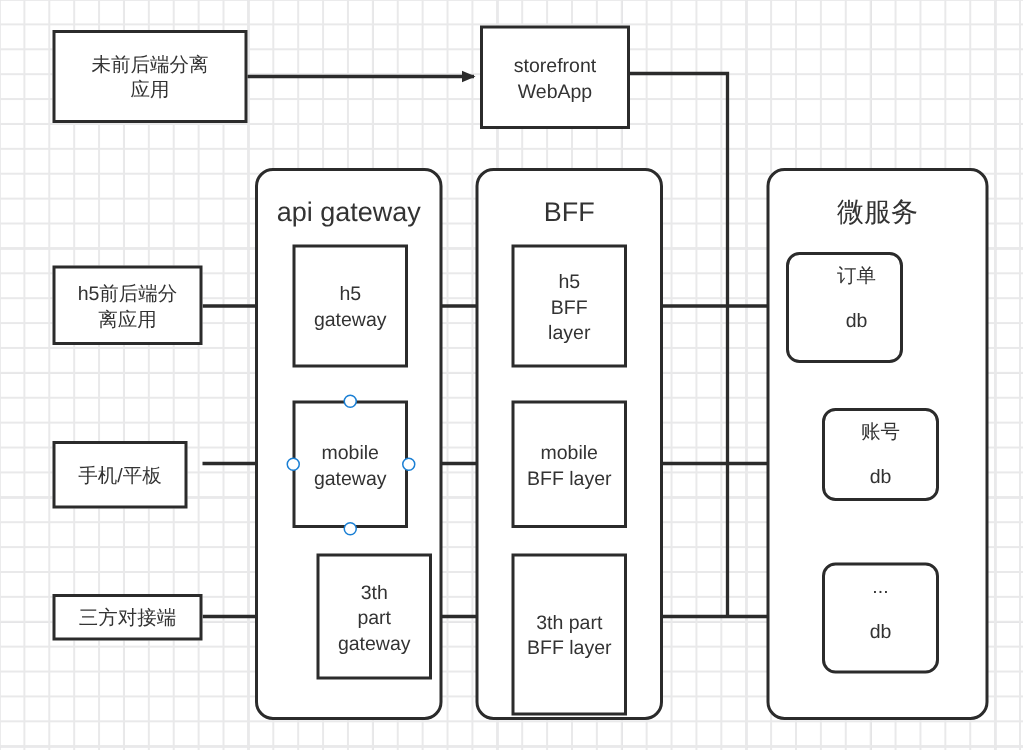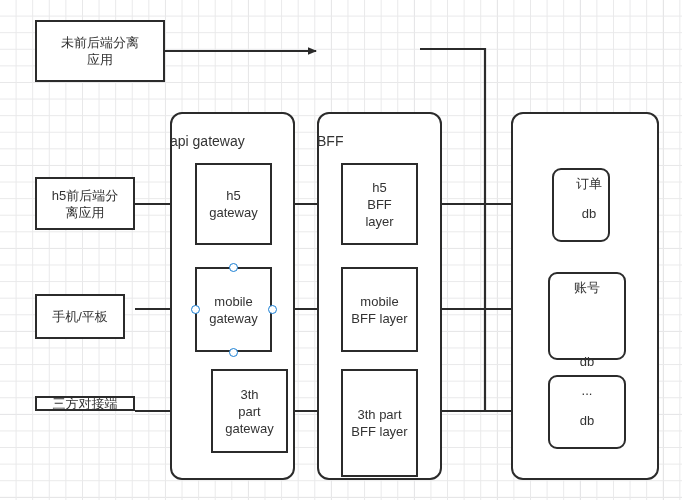--- a/index.html
+++ b/index.html
@@ -50,23 +50,23 @@
     box-sizing: border-box;
     background: #ffffff;
     border: 2px solid #2b2b2b;
     border-radius: 12px;
     z-index: 1;
   }
   .container-label {
     position: absolute;
     left: 0;
     right: 0;
-    text-align: left;
-    color: #333333;
-    font-size: 14px;
+    text-align: center;
+    color: #333333;
+    font-size: 18px;
     line-height: 16px;
     z-index: 2;
   }
   .rounded {
     border-radius: 9px;
   }
   .db-node {
     flex-direction: column;
     justify-content: flex-start;
     padding-top: 6px;
@@ -138,24 +138,28 @@
 
   <div class="node" style="left:35px; top:177px; width:100px; height:53px;">
     <span>h5前后端分
 离应用</span>
   </div>
 
   <div class="node" style="left:35px; top:294px; width:90px; height:45px;">
     <span>手机/平板</span>
   </div>
 
-  <div class="node" style="left:35px; top:396px; width:100px; height:15px;">
+  <div class="node" style="left:35px; top:396px; width:100px; height:31px;">
     <span>三方对接端</span>
   </div>
 
+  <div class="node" style="left:320px; top:17px; width:100px; height:69px;">
+    <span>storefront
+WebApp</span>
+  </div>
 
   <div class="container-node" style="left:170px; top:112px; width:125px; height:368px;"></div>
   <div class="container-label" style="left:170px; top:133px; width:125px;">api gateway</div>
 
   <div class="node" style="left:195px; top:163px; width:77px; height:82px;">
     <span>h5
 gateway</span>
   </div>
 
   <div class="node" style="left:195px; top:267px; width:77px; height:85px;">
@@ -186,27 +190,28 @@
     <span>mobile
 BFF layer</span>
   </div>
 
   <div class="node" style="left:341px; top:369px; width:77px; height:108px;">
     <span>3th part
 BFF layer</span>
   </div>
 
   <div class="container-node" style="left:511px; top:112px; width:148px; height:368px;"></div>
-
-  <div class="node rounded db-node" style="left:552px; top:168px; width:58px; height:74px;padding-left:16px;">
+  <div class="container-label" style="left:511px; top:133px; width:148px;">微服务</div>
+
+  <div class="node rounded db-node" style="left:524px; top:168px; width:78px; height:74px;padding-left:16px;">
     <span class="db-title">订单</span>
     <span class="db-sub">db</span>
   </div>
 
-  <div class="node rounded db-node" style="left:548px; top:272px; width:78px; height:88px;gap:44px;">
+  <div class="node rounded db-node" style="left:548px; top:272px; width:78px; height:62px;">
     <span class="db-title">账号</span>
     <span class="db-sub">db</span>
   </div>
 
   <div class="node rounded db-node" style="left:548px; top:375px; width:78px; height:74px;">
     <span class="db-title">...</span>
     <span class="db-sub">db</span>
   </div>
 
 </div>

